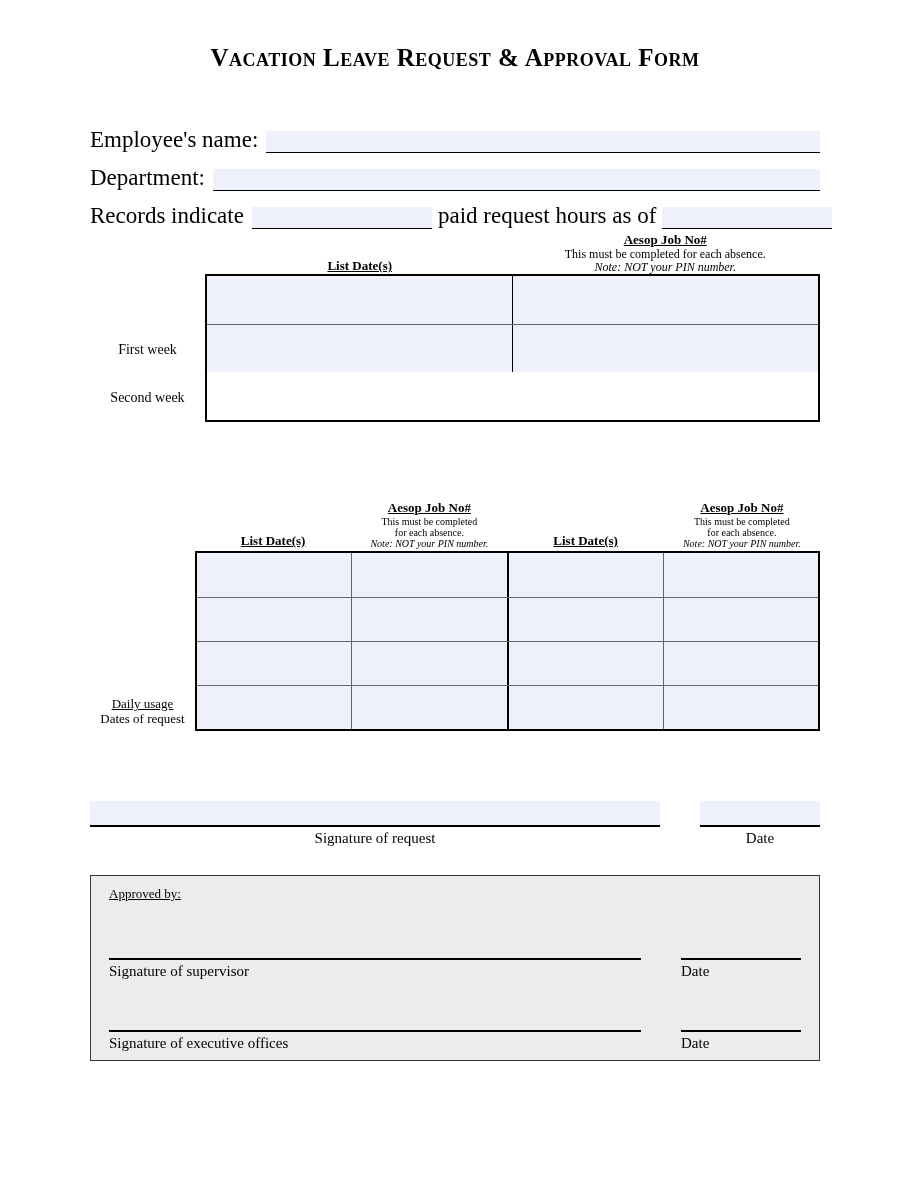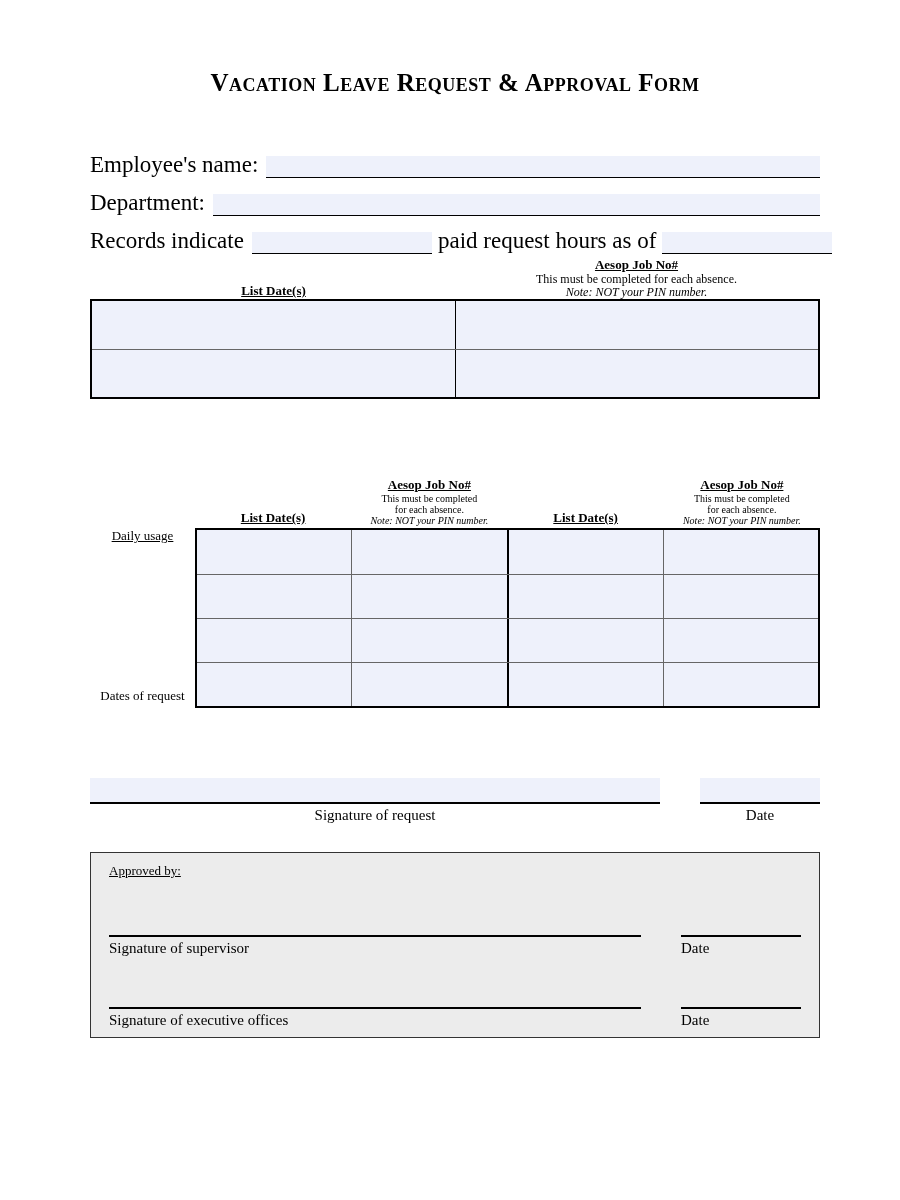--- a/index.html
+++ b/index.html
@@ -5,21 +5,21 @@
   * { box-sizing: border-box; }
   body {
     margin: 0;
     background: #fff;
     font-family: "Times New Roman", Times, serif;
     color: #000;
     width: 900px;
     height: 1200px;
   }
   .page {
-    padding: 69px 80px 40px 90px;
+    padding: 44px 80px 40px 90px;
   }
   .title {
     text-align: center;
     font-weight: bold;
     font-variant: small-caps;
     font-size: 25px;
     letter-spacing: 0.5px;
     margin-bottom: 55px;
   }
   .row {
@@ -105,21 +105,21 @@
     width: 105px;
     display:flex;
     flex-direction:column;
   }
   .daily-side .pad { height: 74px; }
   .daily-side .label {
     height: 176px;
     display:flex;
     flex-direction:column;
     align-items:center;
-    justify-content:space-between;
+    justify-content:flex-end;
     font-size:13px;
     line-height:1.2;
     text-align:center;
   }
   .daily-side .ul { text-decoration: underline; }
   .daily-outer { flex:1; }
   .daily-hdr {
     display:flex;
     height:74px;
   }
@@ -219,20 +219,25 @@
   </div>
 
   <div class="row">
     <label>Records indicate</label>
     <div class="fillbox short"></div>
     <span class="between">paid request hours as of</span>
     <div class="fillbox mid"></div>
   </div>
 
   <div class="week-wrap">
+    <div class="week-side">
+      <div class="hdr"></div>
+      <div class="cell">First week</div>
+      <div class="cell">Second week</div>
+    </div>
     <div class="week-table">
       <div class="headers">
         <div class="col-hdr">
           <span class="u">List Date(s)</span>
         </div>
         <div class="col-hdr">
           <span class="u">Aesop Job No#</span>
           <span class="sub">This must be completed for each absence.</span>
           <span class="sub"><i>Note: NOT your PIN number.</i></span>
         </div>

